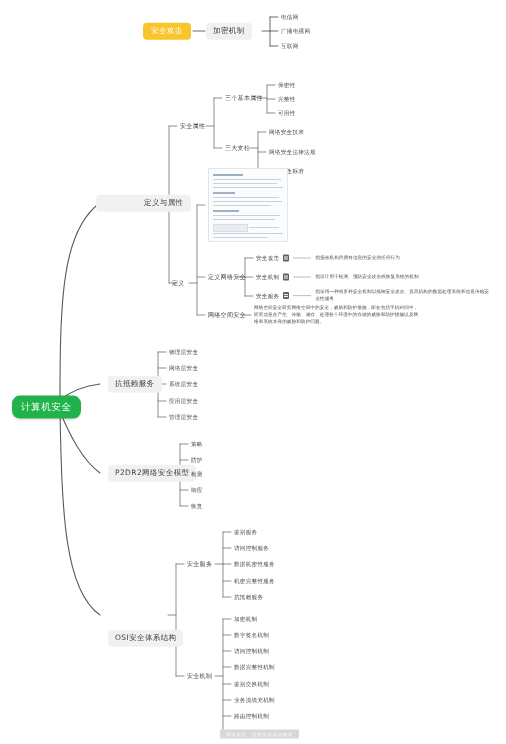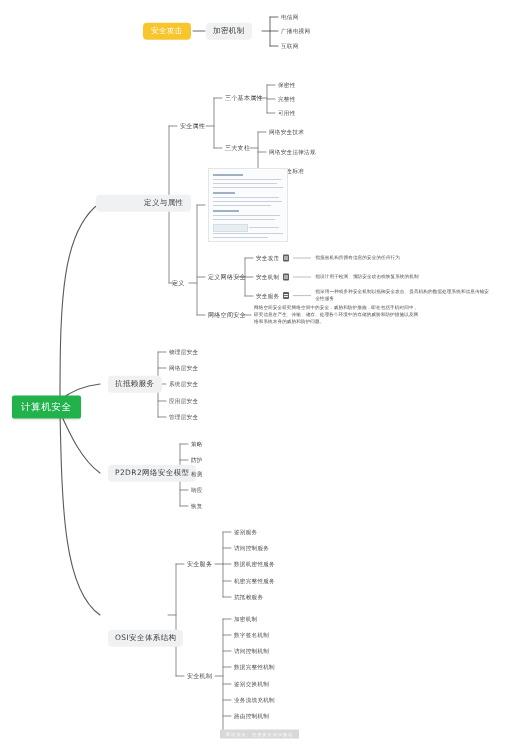--- a/index.html
+++ b/index.html
@@ -33,21 +33,21 @@
     white-space: nowrap;
     line-height: 1.15;
     transform: translateY(-50%);
   }
   
   .root {
     background: #22b24c;
     color: #ffffff;
     font-size: 9.5px;
     padding: 6px 9px;
-    border-radius: 2px;
+    border-radius: 8px;
     letter-spacing: 0.6px;
     box-shadow: 0 1px 2px rgba(0,0,0,0.12);
   }
   
   .lvl1 {
     background: #f0f1f3;
     color: #3c3c3c;
     font-size: 7.5px;
     padding: 4px 7px;
     border-radius: 4px;

